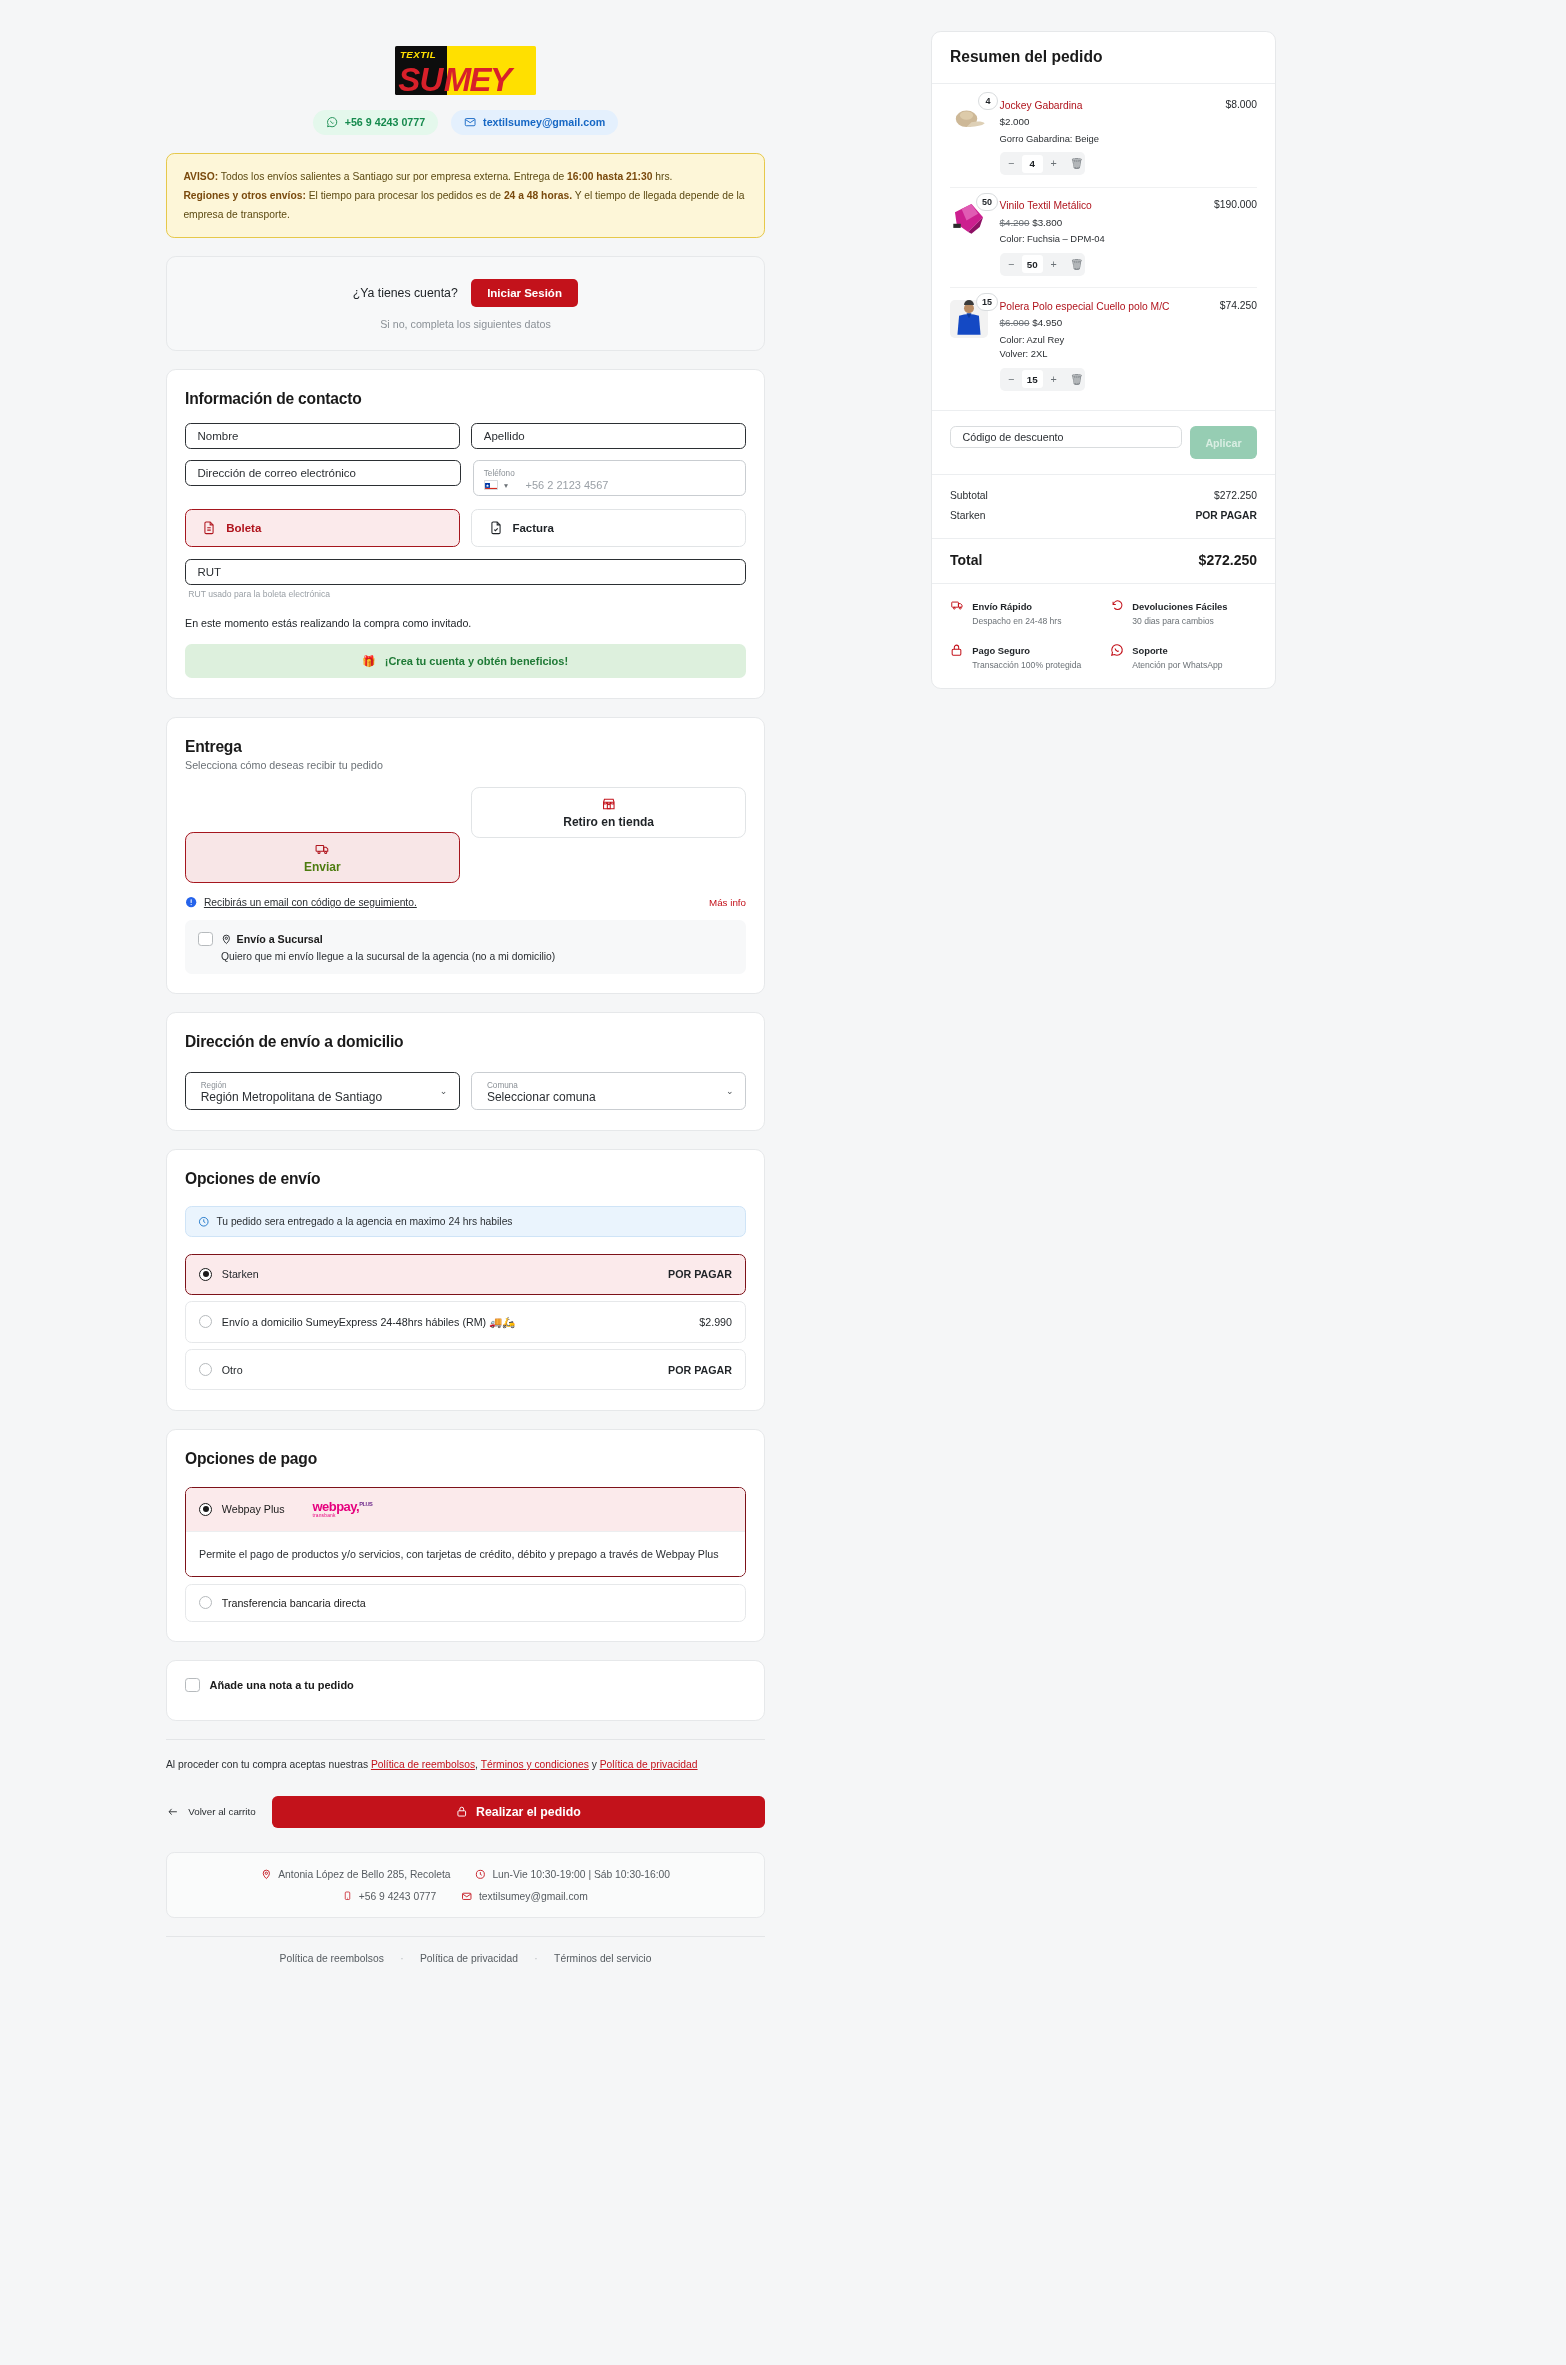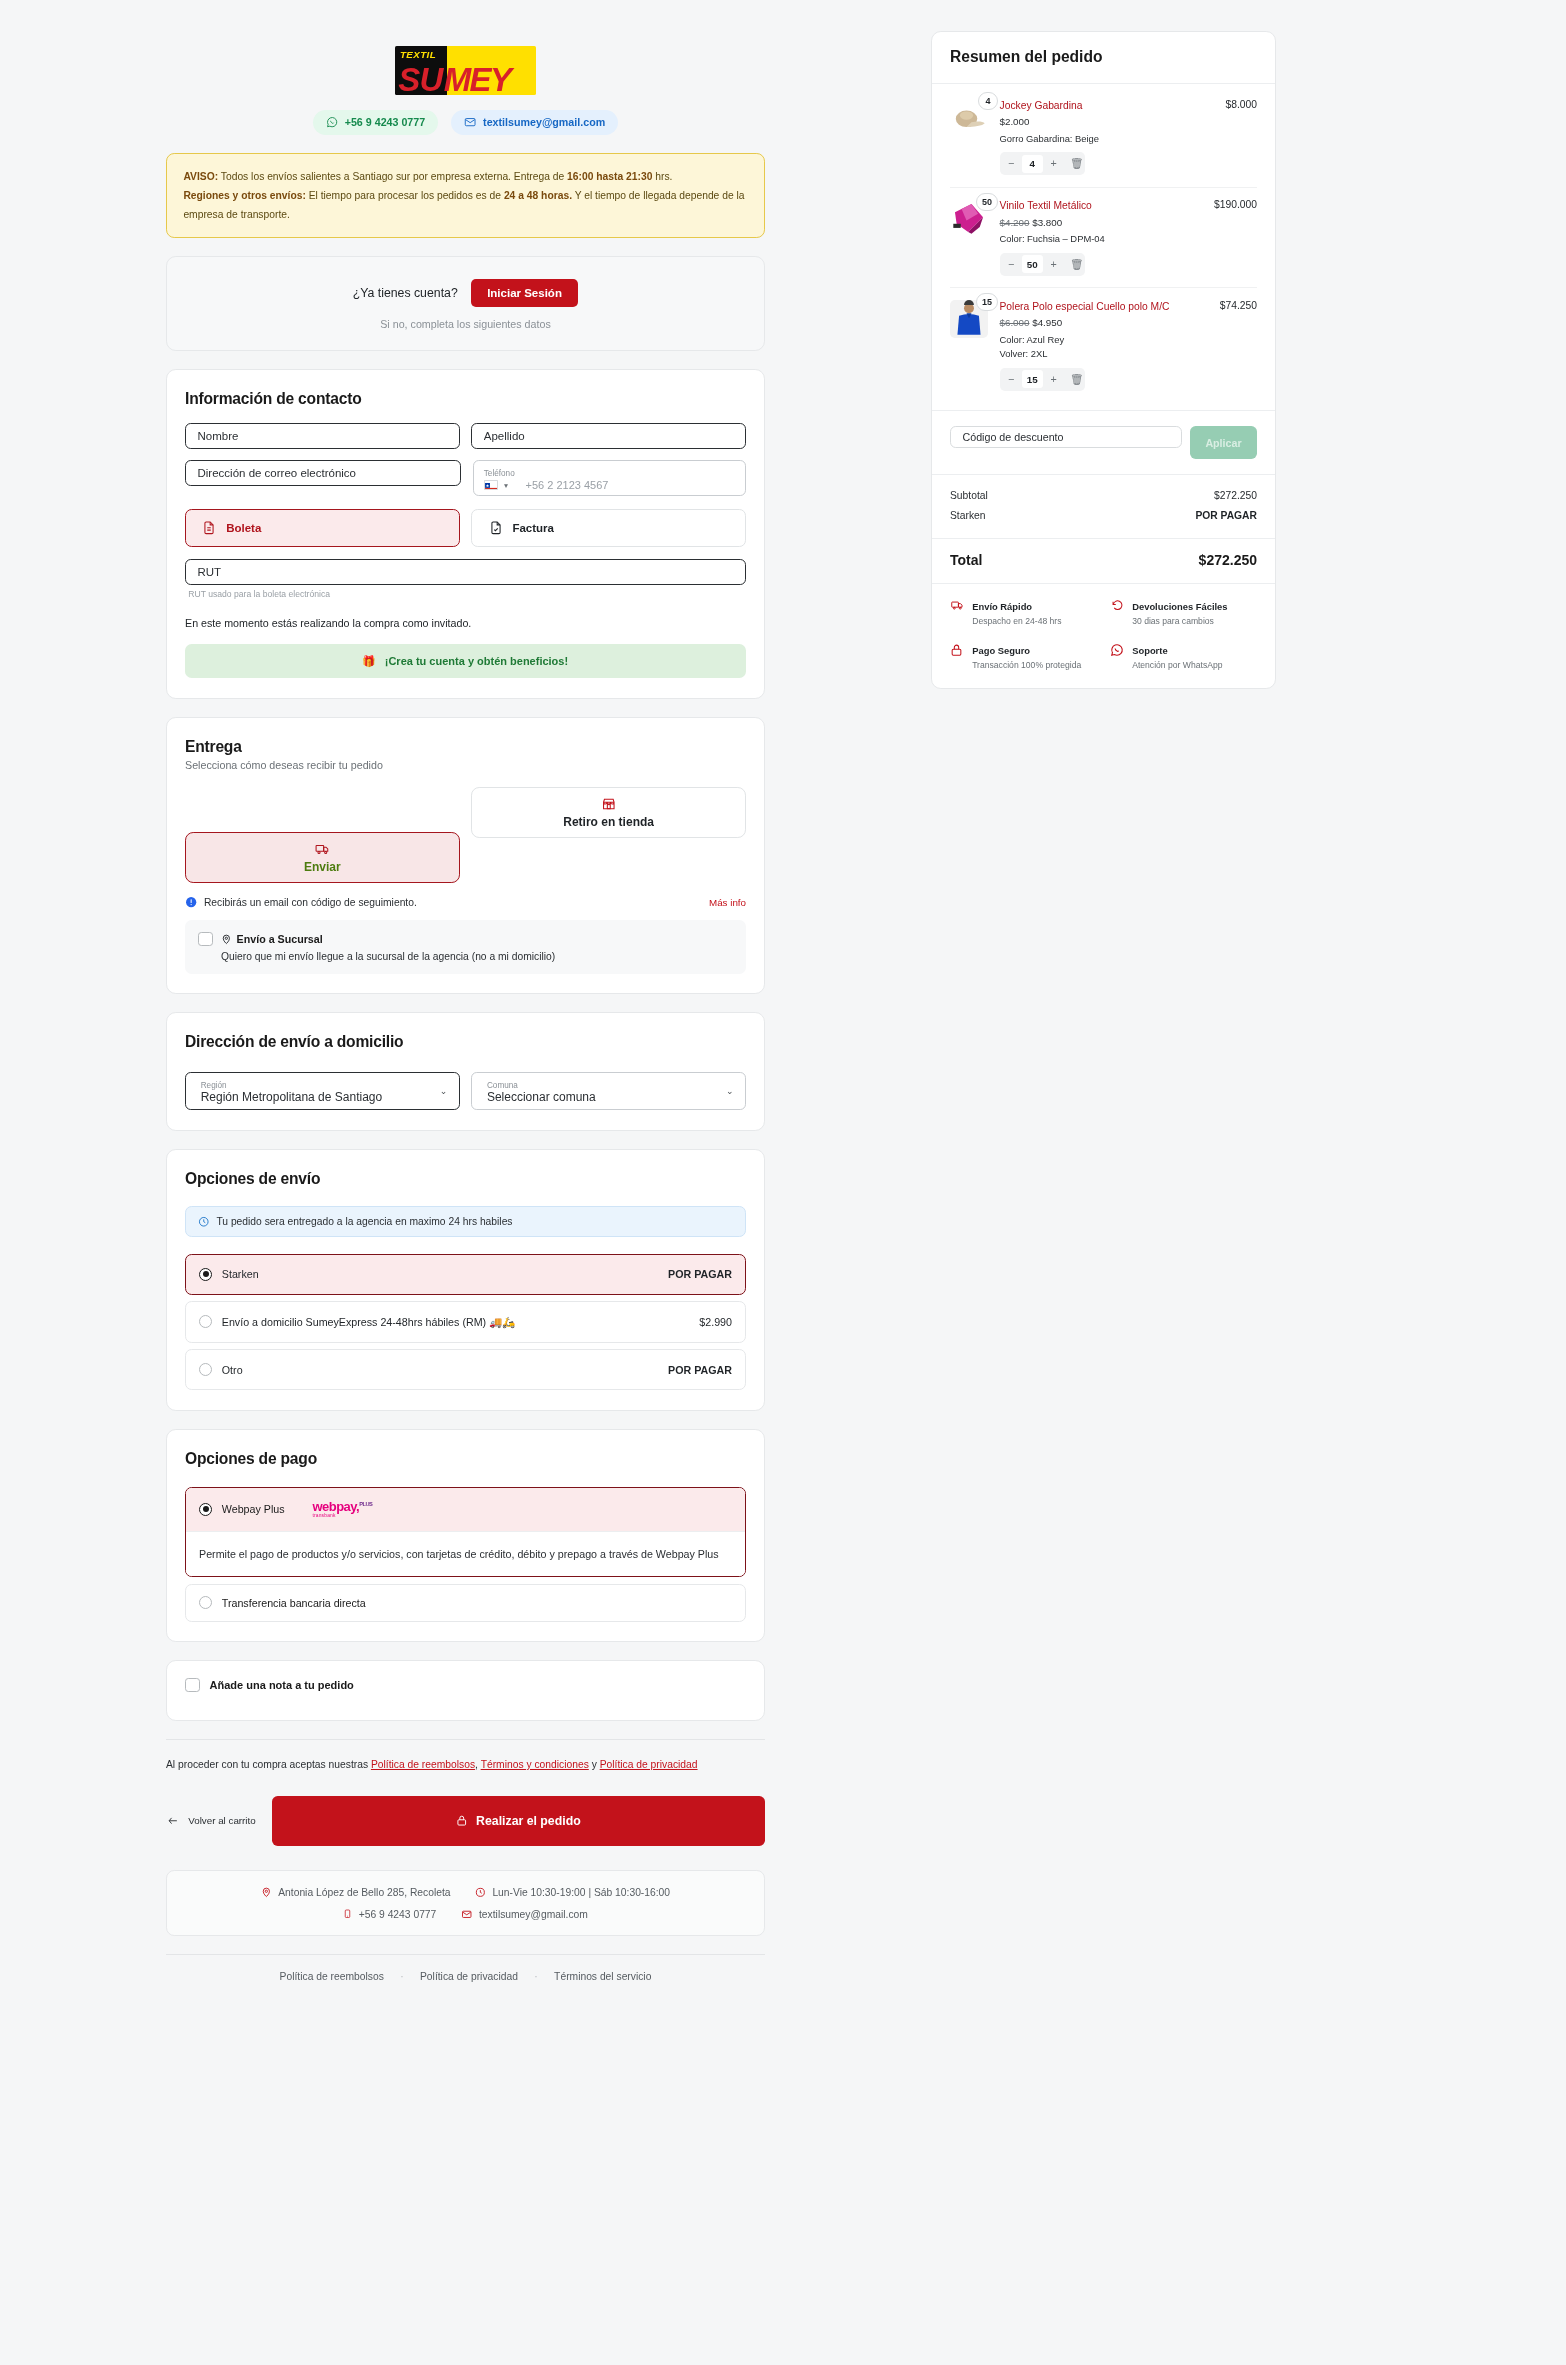--- a/index.html
+++ b/index.html
@@ -127,21 +127,21 @@
   .big-opts { display:flex; gap:11.5px; margin-top:4.9px; }
   .big-opt {
     flex:1; height:51px; border-radius:8.2px; display:flex; flex-direction:column;
     align-items:center; justify-content:center; gap:4.1px; font-size:12px;
     font-weight:700; cursor:pointer;
   }
   .big-opt.sel { border:1.6px solid #a5161e; background:#f8e6e7; color:#4d7c0f;margin-top:45px; }
   .big-opt.unsel { border:0.8px solid #e1e4e6; background:#fff; color:#1f2327; }
   .track-line { display:flex; align-items:center; margin-top:13px; font-size:10.3px; }
   .track-line .ic { margin-right:6.6px; display:flex; }
-  .track-line .txt { color:#2b2f33; }
+  .track-line .txt { color:#2b2f33;text-decoration:underline; }
   .track-line .more { margin-left:auto; color:#c3121b; font-size:9.8px; cursor:pointer; }
 
   .sucursal {
     margin-top:11.5px; background:#f7f8f9; border-radius:6.6px; padding:11.5px 13px;
   }
   .suc-top { display:flex; align-items:center; gap:8.2px; }
   .cbx { width:14.8px; height:14.8px; border:0.8px solid #b6babd; border-radius:3.3px;
          background:#fff; flex:0 0 14.8px; cursor:pointer; }
   .suc-title { font-size:10.7px; font-weight:700; display:flex; align-items:center; gap:4.9px; }
   .suc-desc { font-size:10.3px; color:#2b2f33; margin:4.9px 0 0 23px; }
@@ -204,21 +204,21 @@
   .note-card .lbl { font-size:11px; font-weight:700; }
 
   .divider { height:0.8px; background:#e3e5e7; margin:18px 0 14.8px; }
   .terms { font-size:10.3px; line-height:1.9; color:#2b2f33; }
   .terms a { color:#c3121b; text-decoration:underline; }
 
   .checkout-row { display:flex; align-items:center; gap:16.4px; margin-top:21.3px; }
   .back-cart { display:flex; align-items:center; gap:8.2px; font-size:9.8px;
                color:#2b2f33; cursor:pointer; white-space:nowrap; line-height:1.35; }
   .btn-order {
-    flex:1; height:50px; background:#c3121b; color:#fff; border:none; border-radius:5.7px;
+    flex:1; height:32px; background:#c3121b; color:#fff; border:none; border-radius:5.7px;
     font-size:12.3px; font-weight:700; display:flex; align-items:center;
     justify-content:center; gap:8.2px; cursor:pointer;
     font-family:"Liberation Sans", sans-serif;
   }
 
   .footer-card {
     margin-top:24.6px; background:#fafbfb; border:0.8px solid #e6e8ea; border-radius:8.2px;
     padding:14.8px 16.4px; text-align:center;
   }
   .f-row { display:flex; justify-content:center; gap:24.6px; align-items:center;

